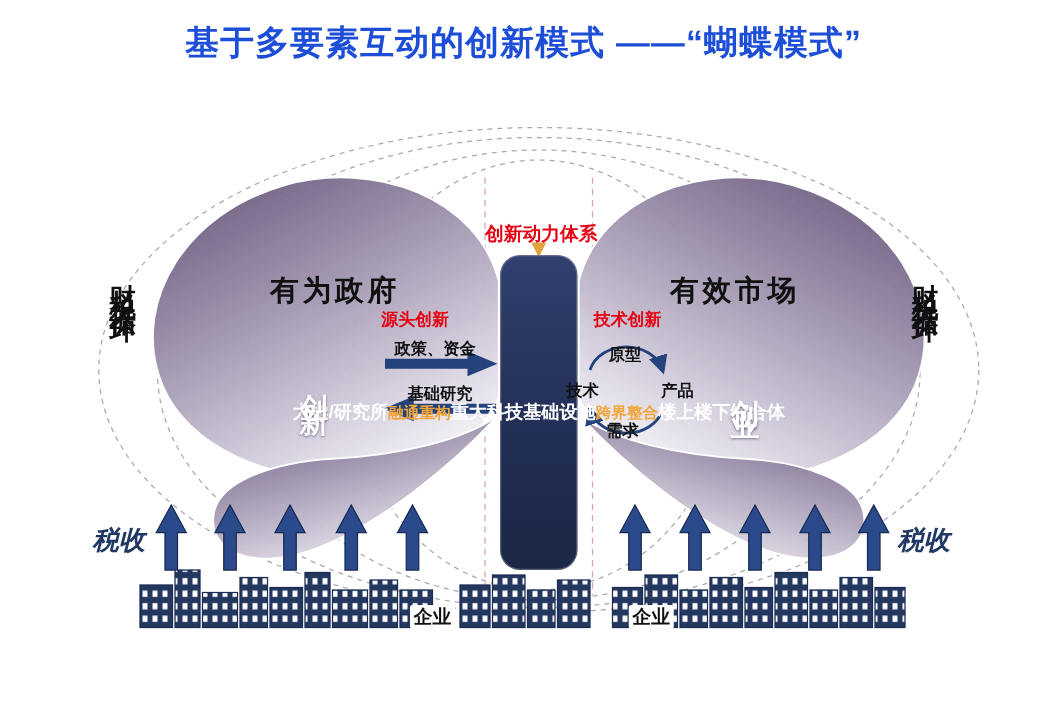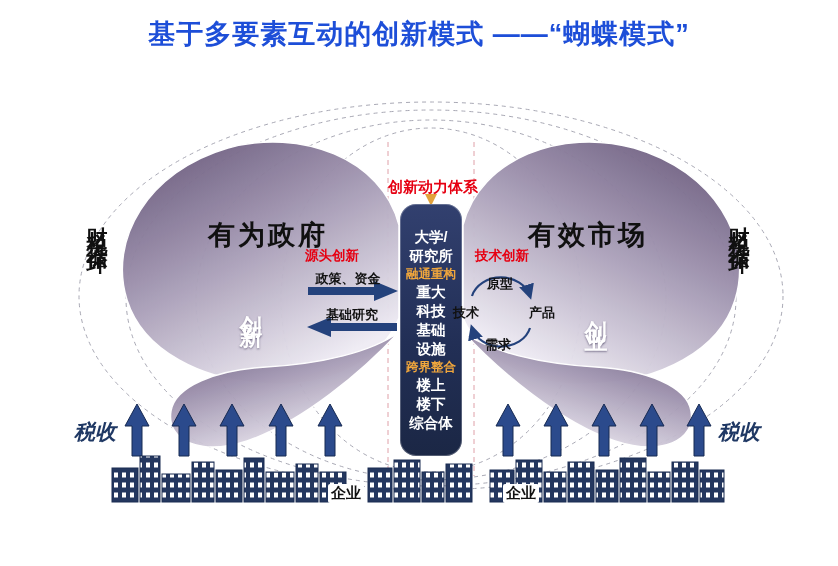--- a/index.html
+++ b/index.html
@@ -3,29 +3,29 @@
 <meta charset="utf-8">
 <style>
   html,body{margin:0;padding:0;background:#fff;}
   body{font-family:"Liberation Sans","DejaVu Sans",sans-serif;}
   .stage{position:relative;width:838px;height:566px;background:#fff;overflow:hidden;}
   .lbl{position:absolute;white-space:nowrap;transform:translateX(-50%);z-index:3;}
   .title{top:16px;left:50%;font-size:27px;font-weight:bold;color:#1d4ed8;letter-spacing:1px;}
   .caption{top:524px;left:419px;font-size:20px;font-weight:bold;color:#9b1236;}
   .red{color:#e60012;font-weight:bold;font-size:13.5px;}
   .blk{color:#111;font-weight:bold;font-size:13px;}
-  .wingtitle{font-size:27px;font-weight:bold;color:#101010;letter-spacing:3px;}
+  .wingtitle{font-size:23px;font-weight:bold;color:#101010;letter-spacing:3px;}
   .vtext{position:absolute;writing-mode:vertical-rl;text-orientation:upright;transform:translateX(-50%);z-index:3;}
   .vside{font-size:21px;font-weight:bold;color:#101010;letter-spacing:7px;}
   .vwing{font-size:23px;font-weight:bold;color:#ffffff;letter-spacing:9px;text-shadow:0 1px 2px rgba(30,20,60,.5);}
   .tax{font-size:21px;font-weight:bold;font-style:italic;color:#1f3864;}
   .ent{font-size:15px;font-weight:bold;color:#111;background:#fff;padding:0 3px;border-radius:2px;}
   .column{position:absolute;left:400px;top:204px;width:62px;height:252px;z-index:2;
     background:linear-gradient(180deg,#32406f 0%,#222f56 55%,#1b2745 100%);
-    border-radius:16px;display:flex;flex-direction:column;align-items:center;justify-content:center;
+    border-radius:16px;display:flex;flex-direction:row;align-items:center;justify-content:center;
     text-align:center;box-shadow:0 0 0 1px rgba(255,255,255,.25) inset;}
   .cw{color:#fff;font-weight:bold;font-size:14.5px;line-height:19px;white-space:nowrap;}
   .co{color:#f0a63c;font-weight:bold;font-size:12.5px;line-height:17px;white-space:nowrap;text-align:right;}
   svg{position:absolute;left:0;top:0;z-index:1;}
 </style>
 </head>
 <body>
 
 <div class="stage">
 

